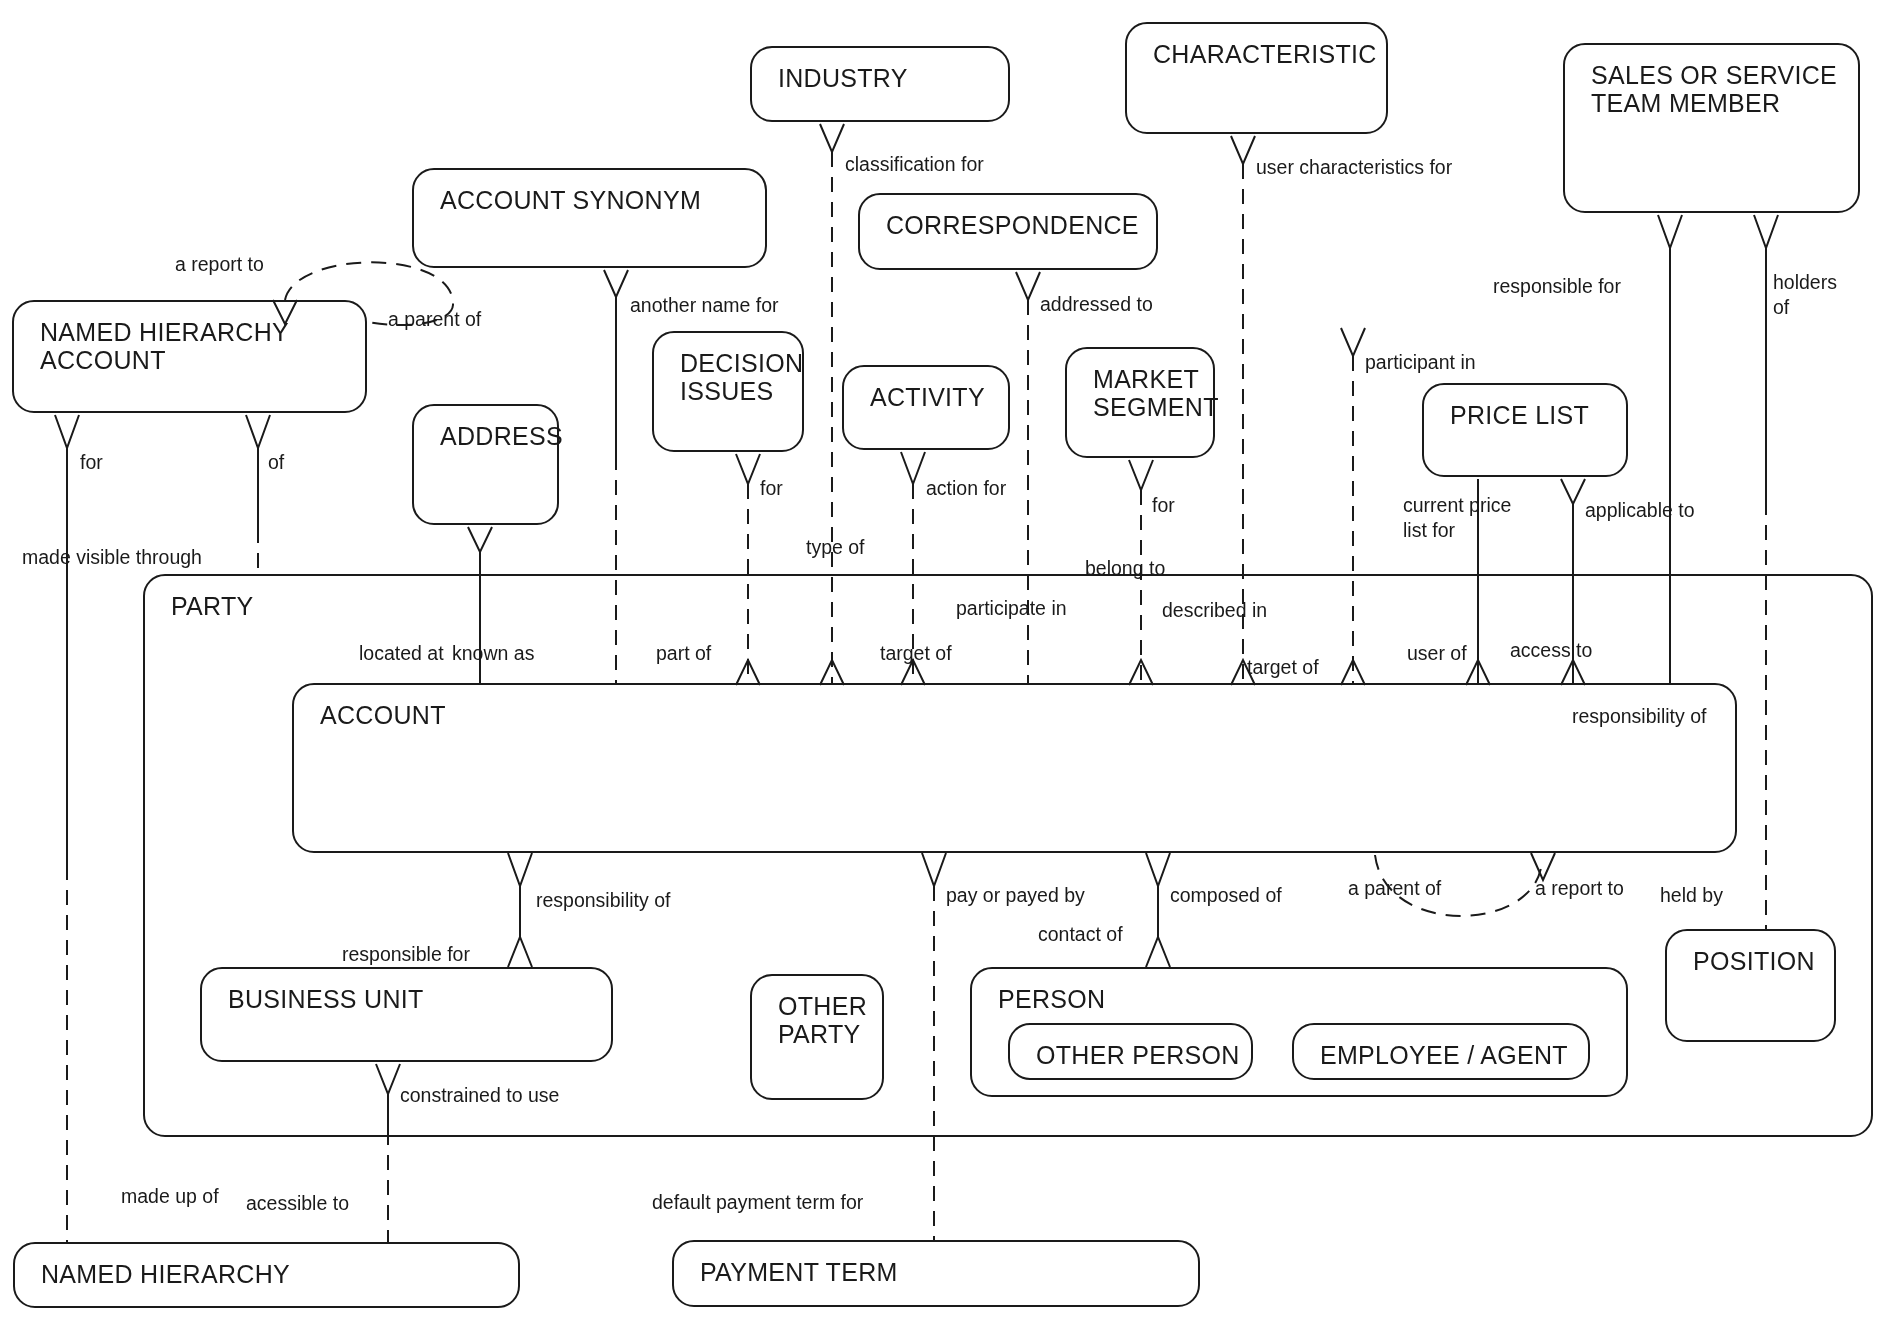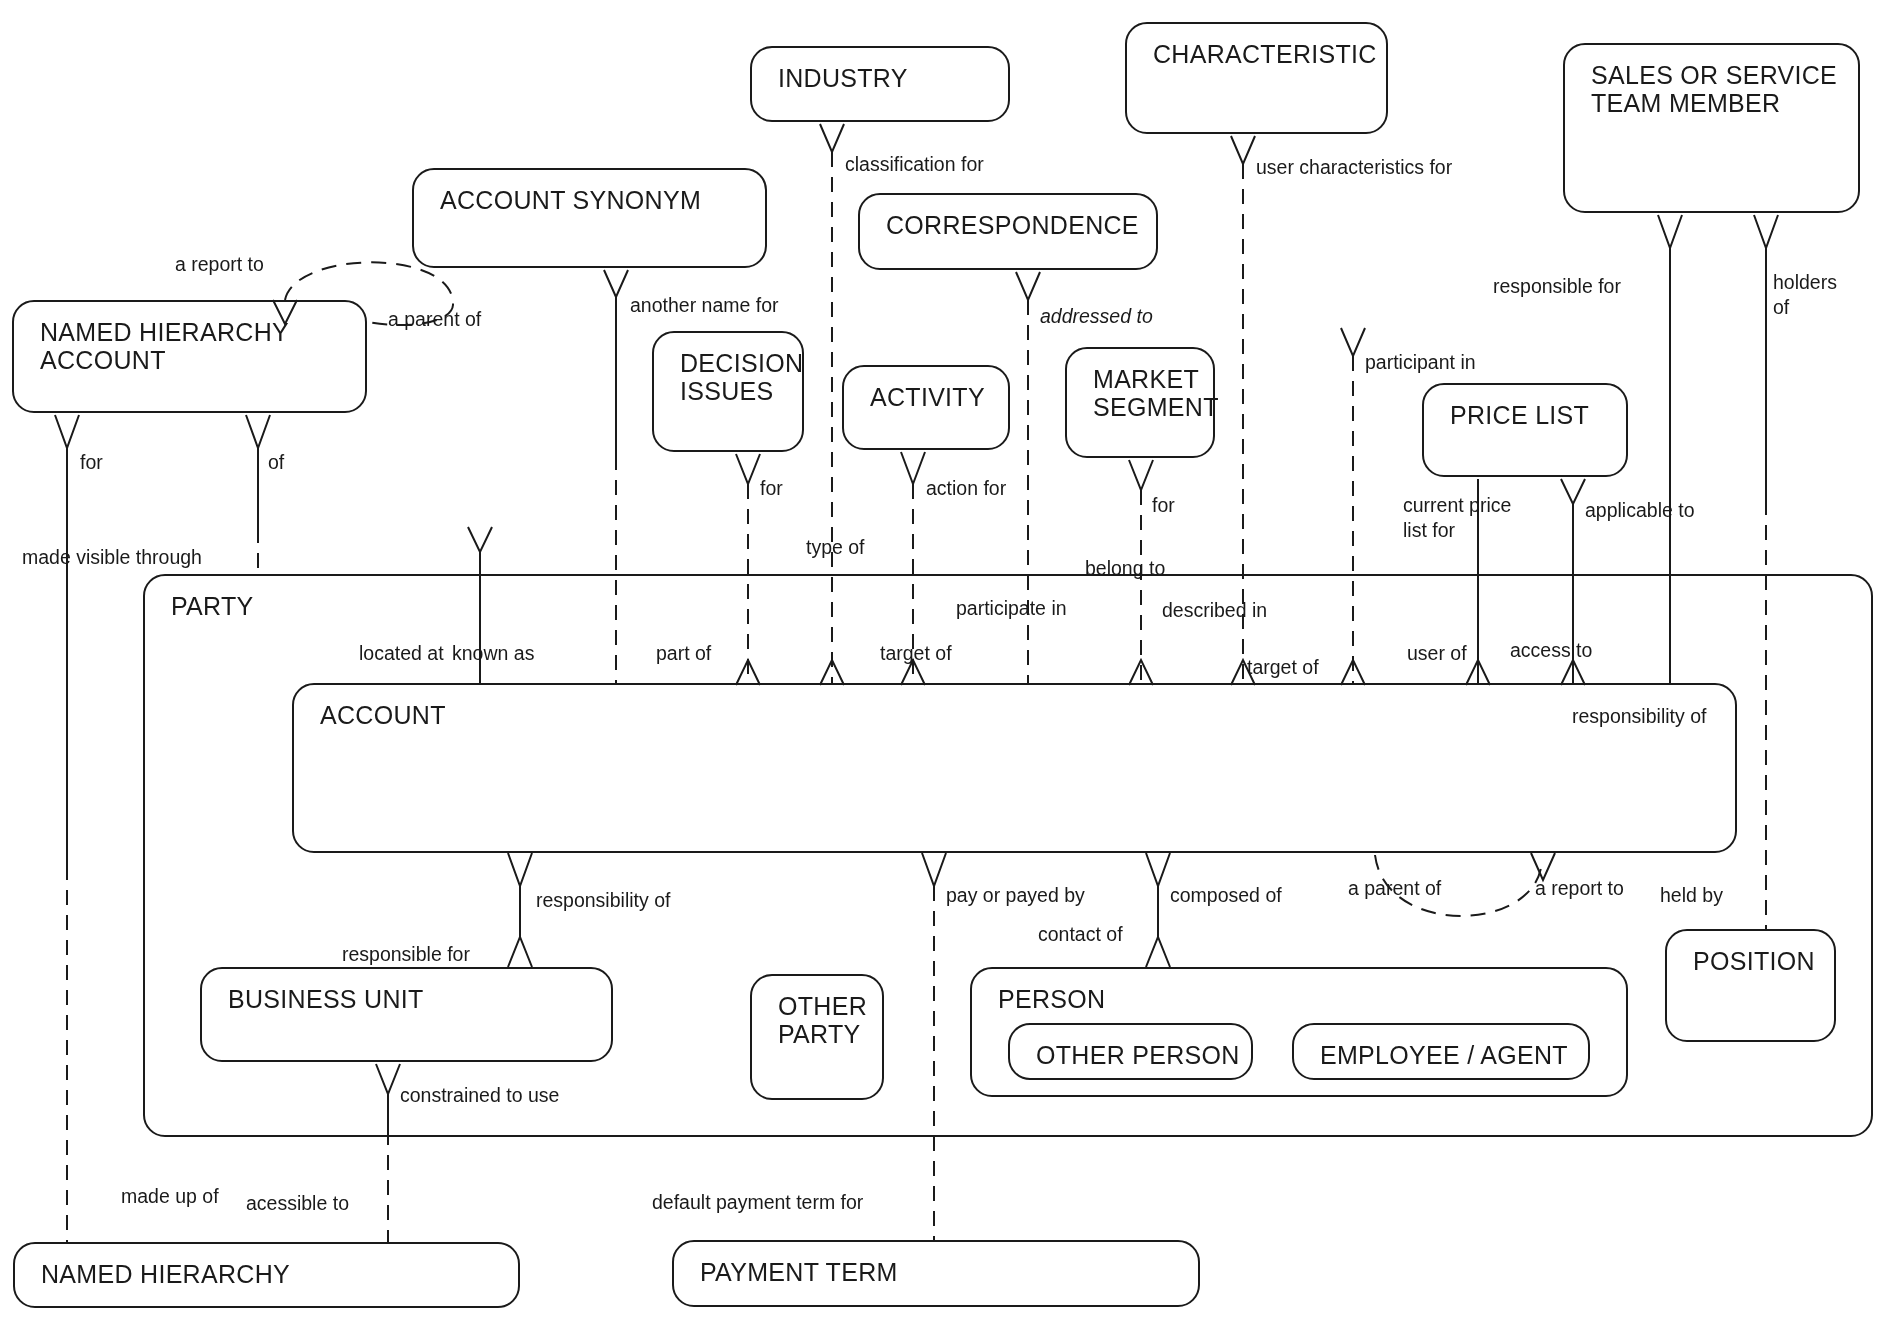--- a/index.html
+++ b/index.html
@@ -105,20 +105,23 @@
       </div>
       <div class="entity" style="left: 842px; top: 365px; width: 168px; height: 85px; border-color: rgb(26, 26, 26);">
         <div class="ent-label">ACTIVITY</div>
       </div>
       <div class="entity" style="left: 1065px; top: 347px; width: 150px; height: 111px; border-color: rgb(26, 26, 26);">
         <div class="ent-label">MARKET
 SEGMENT</div>
       </div>
       <div class="entity" style="left: 1422px; top: 383px; width: 206px; height: 94px; border-color: rgb(26, 26, 26);">
         <div class="ent-label">PRICE LIST</div>
+      </div>
+      <div class="entity" style="left: 412px; top: 404px; width: 147px; height: 121px; border-color: rgb(26, 26, 26);">
+        <div class="ent-label">ADDRESS</div>
       </div>
       <div class="entity" style="left: 292px; top: 683px; width: 1445px; height: 170px; border-color: rgb(26, 26, 26);">
         <div class="ent-label">ACCOUNT</div>
       </div>
       <div class="entity" style="left: 200px; top: 967px; width: 413px; height: 95px; border-color: rgb(26, 26, 26);">
         <div class="ent-label">BUSINESS UNIT</div>
       </div>
       <div class="entity" style="left: 750px; top: 974px; width: 134px; height: 126px; border-color: rgb(26, 26, 26);">
         <div class="ent-label">OTHER
 PARTY</div>
@@ -180,21 +183,21 @@
       <div class="rel-label" style="left: 80px; top: 450px;">for</div>
       <div class="rel-label" style="left: 268px; top: 450px;">of</div>
       <div class="rel-label" style="left: 22px; top: 545px;">made visible through</div>
       <div class="rel-label" style="left: 85px; top: 1184px; margin-left: 36px;">made up of</div>
       <div class="rel-label" style="left: 630px; top: 293px;">another name for</div>
       <div class="rel-label" style="left: 845px; top: 152px;">classification for</div>
       <div class="rel-label" style="left: 1256px; top: 155px;">user characteristics for</div>
       <div class="rel-label" style="left: 1493px; top: 274px;">responsible for</div>
       <div class="rel-label" style="left: 1773px; top: 270px;">holders
 of</div>
-      <div class="rel-label" style="left: 1040px; top: 304px; font-style: italic;">addressed to</div>
+      <div class="rel-label" style="left: 1040px; top: 292px;">addressed to</div>
       <div class="rel-label" style="left: 1365px; top: 350px;">participant in</div>
       <div class="rel-label" style="left: 760px; top: 476px;">for</div>
       <div class="rel-label" style="left: 926px; top: 476px;">action for</div>
       <div class="rel-label" style="left: 1152px; top: 493px;">for</div>
       <div class="rel-label" style="left: 806px; top: 535px;">type of</div>
       <div class="rel-label" style="left: 1085px; top: 556px;">belong to</div>
       <div class="rel-label" style="left: 1403px; top: 493px;">current price
 list for</div>
       <div class="rel-label" style="left: 1585px; top: 498px;">applicable to</div>
       <div class="rel-label" style="left: 359px; top: 641px;">located at</div>

